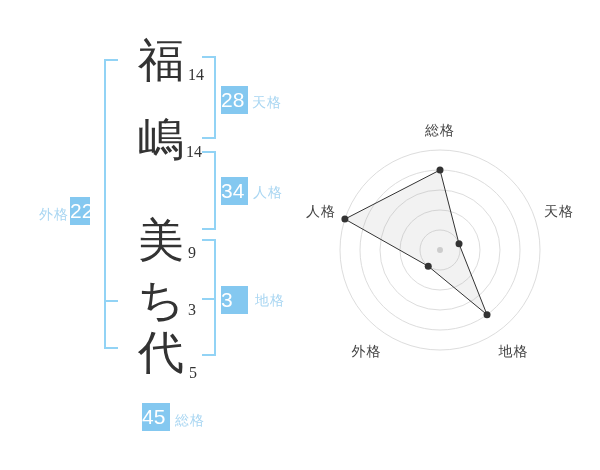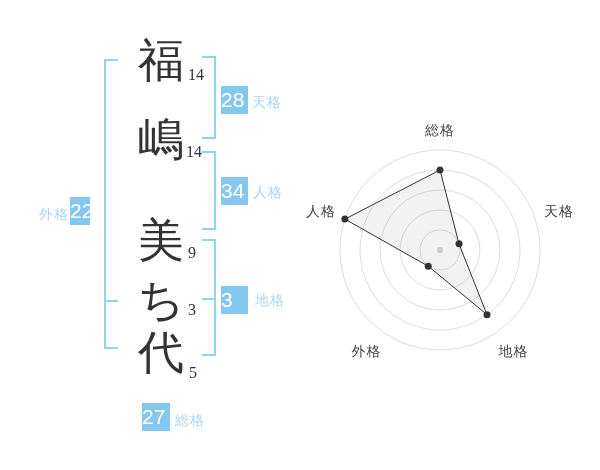--- a/index.html
+++ b/index.html
@@ -89,21 +89,21 @@
 
   <div class="vbox" style="left:221px; top:177px">34</div>
   <div class="klabel" style="left:253px; top:185px">人格</div>
 
   <div class="vbox" style="left:221px; top:286px">3</div>
   <div class="klabel" style="left:255px; top:293px">地格</div>
 
   <div class="klabel" style="left:39px; top:207px">外格</div>
   <div class="vbox" style="left:70px; top:197px; width:20px">22</div>
 
-  <div class="vbox" style="left:142px; top:403px; width:28px">27</div>
+  <div class="vbox" style="left:142px; top:403px; width:28px">45</div>
   <div class="klabel" style="left:175px; top:413px">総格</div>
 
   <div id="radar-wrap">
     <svg id="radar-svg" width="290" height="290" viewBox="0 0 290 290">
         <circle cx="145" cy="145" r="20" fill="none" stroke="#DDDDDD" stroke-width="1"></circle>
         <circle cx="145" cy="145" r="40" fill="none" stroke="#DDDDDD" stroke-width="1"></circle>
         <circle cx="145" cy="145" r="60" fill="none" stroke="#DDDDDD" stroke-width="1"></circle>
         <circle cx="145" cy="145" r="80" fill="none" stroke="#DDDDDD" stroke-width="1"></circle>
         <circle cx="145" cy="145" r="100" fill="none" stroke="#DDDDDD" stroke-width="1"></circle>
         <polygon points="145.0,65.0 164.0,138.8 192.0,209.7 133.2,161.2 49.9,114.1" fill="rgba(160,160,160,0.14)" stroke="#333333" stroke-width="1"></polygon>

